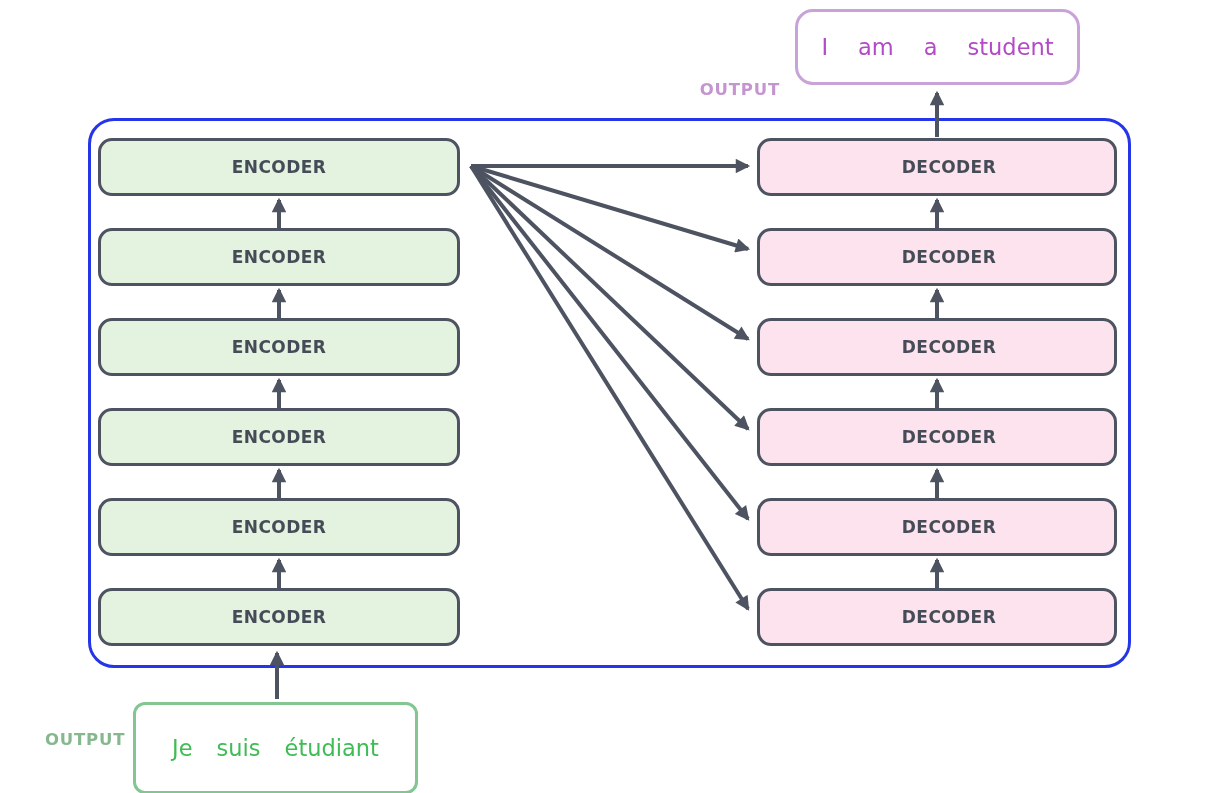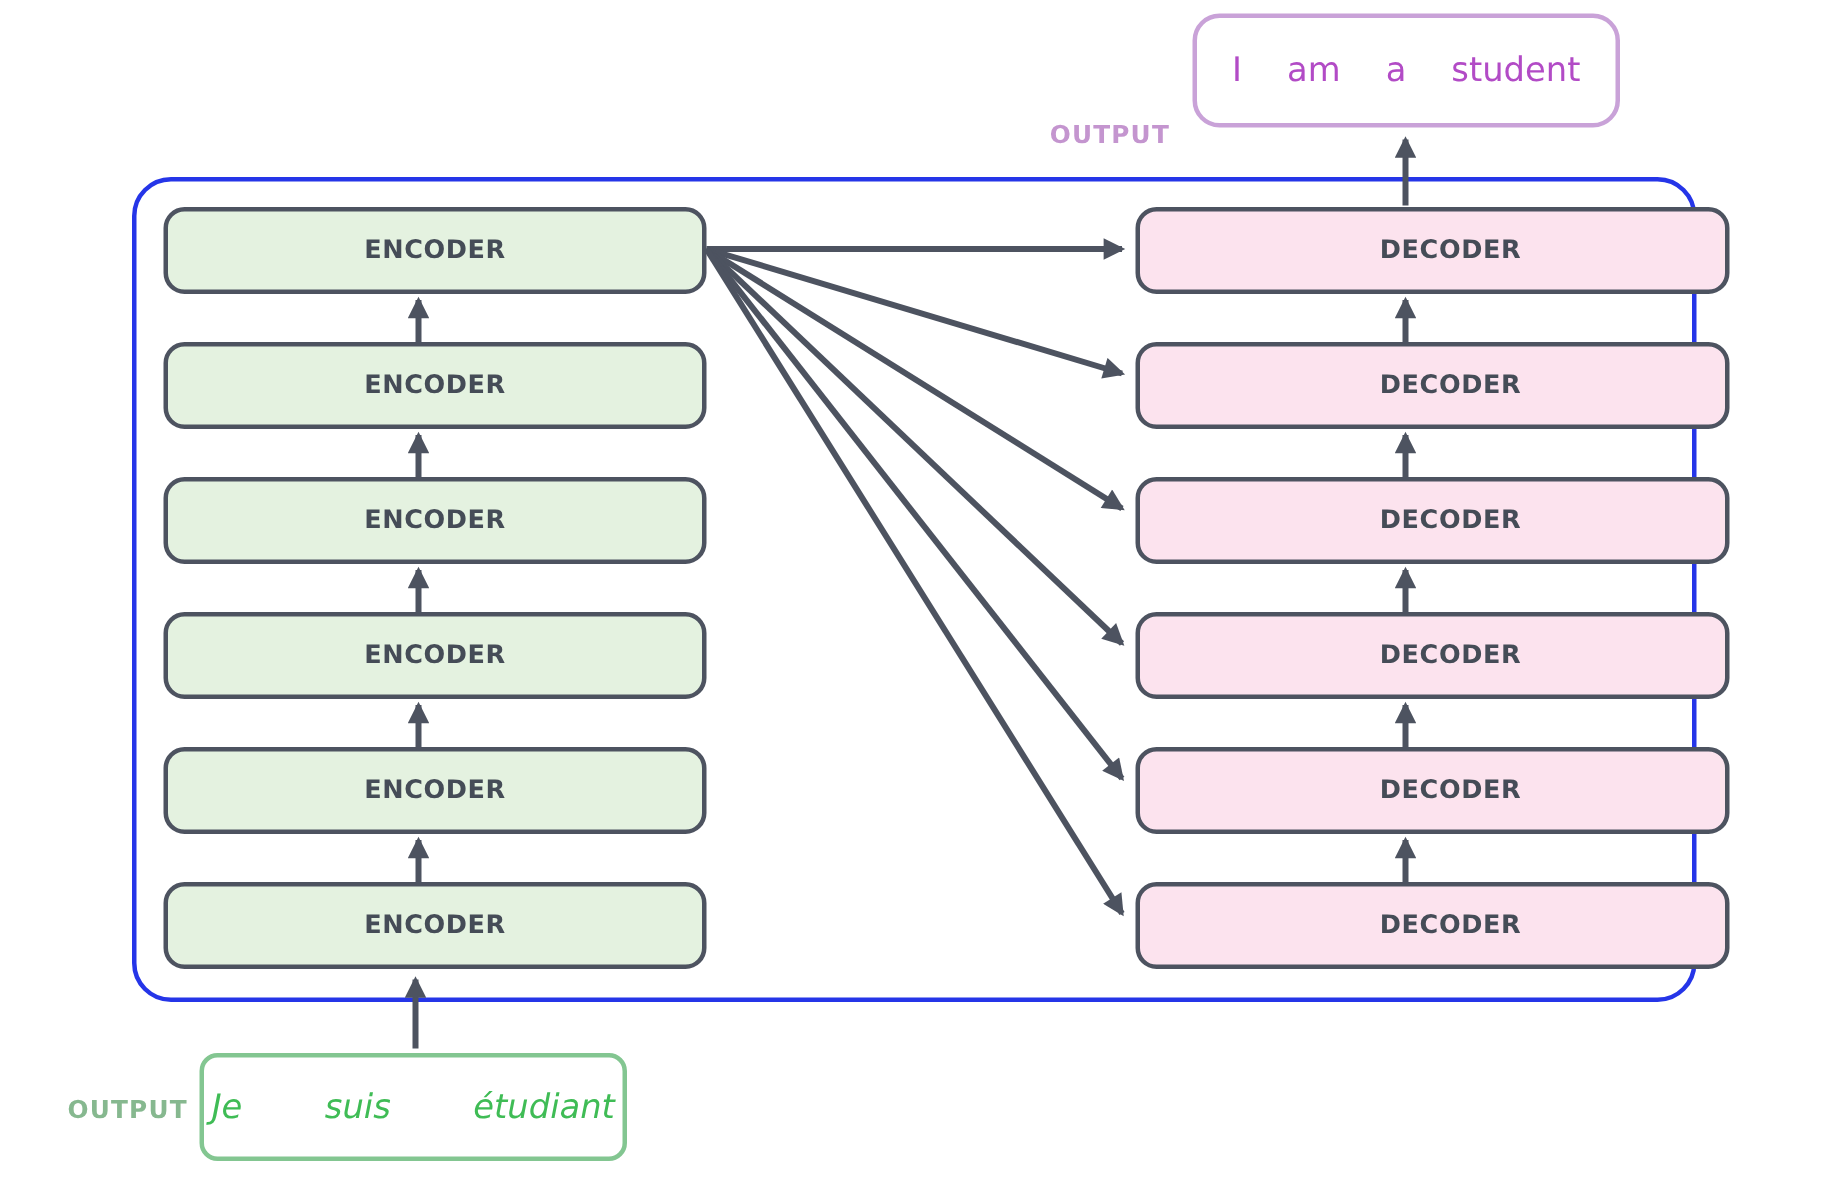--- a/index.html
+++ b/index.html
@@ -28,46 +28,45 @@
     display: flex;
     align-items: center;
     justify-content: center;
   }
   .box span {
     font-size: 17px;
     font-weight: 600;
     letter-spacing: 0.4px;
     color: var(--box-text);
   }
-  .box.enc { left: 98px;  width: 362px; background: var(--enc-fill); margin-left: 11px; }
-  .box.dec { left: 757px; width: 396px; background: var(--dec-fill); padding-left: 24px; }
+  .box.enc { left: 98px;  width: 362px; background: var(--enc-fill); }
+  .box.dec { left: 757px; width: 360px; background: var(--dec-fill); padding-left: 24px; }
   .token-box {
     position: absolute;
     display: flex;
     align-items: center;
     justify-content: center;
     background: #ffffff;
     font-size: 22.5px;
   }
   .token-box.output {
     left: 795px; top: 9px;
     width: 285px; height: 76px;
     border: 3.5px solid var(--out-border);
     border-radius: 18px;
     gap: 30px;
     color: var(--out-text);
   }
   .token-box.input {
     left: 133px; top: 702px;
-    width: 285px; height: 72px;
+    width: 285px; height: 92px;
     border: 3.5px solid var(--in-border);
     border-radius: 12px;
-    gap: 55px;
+    gap: 24px;
     color: var(--in-text);
-    font-style: italic;
   }
   .cap-label {
     position: absolute;
     font-size: 16.5px;
     font-weight: 700;
     letter-spacing: 0.8px;
   }
   .cap-label.out { right: 438px; top: 36px; color: var(--out-label); margin-top: 44px; }
   .cap-label.in  { left: 45px;  top: 730px; color: var(--in-label); }
   svg.arrow-layer {

